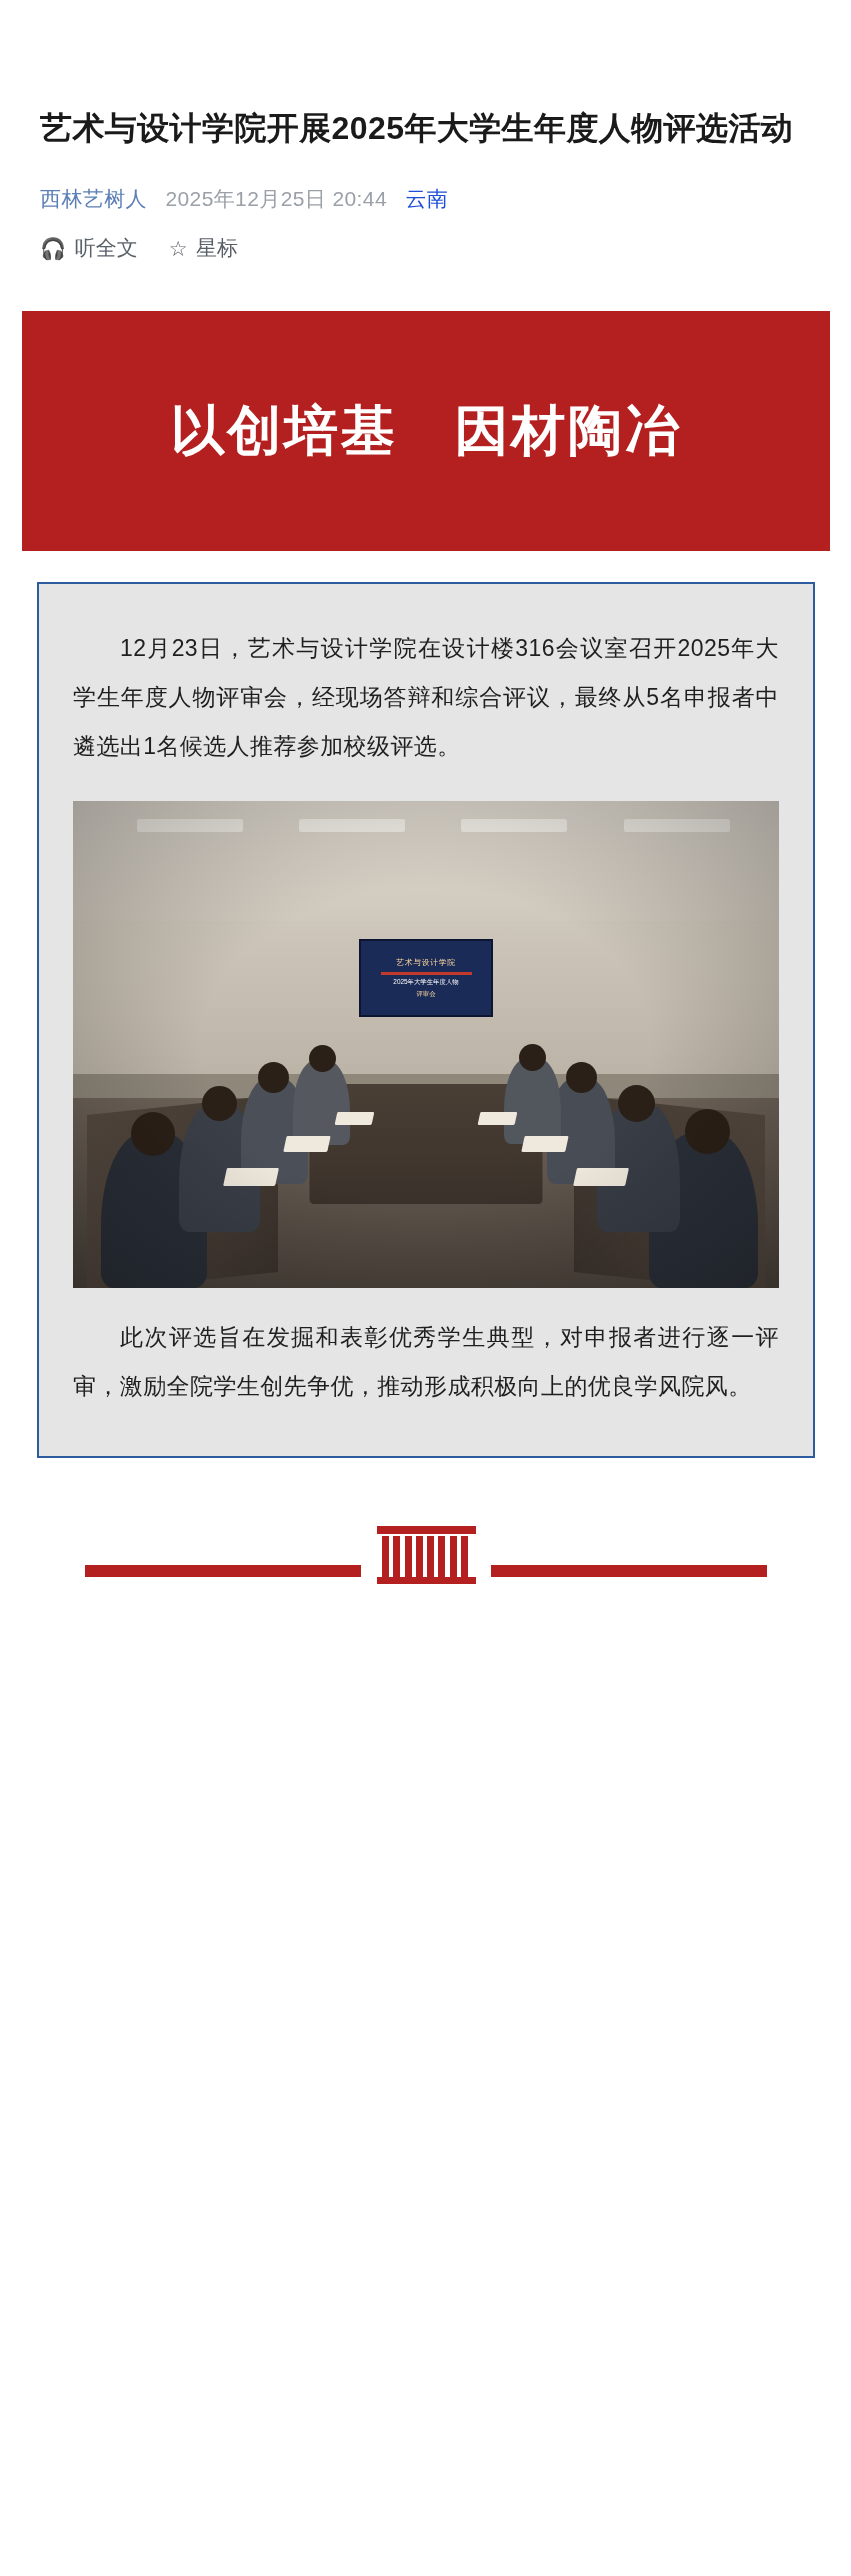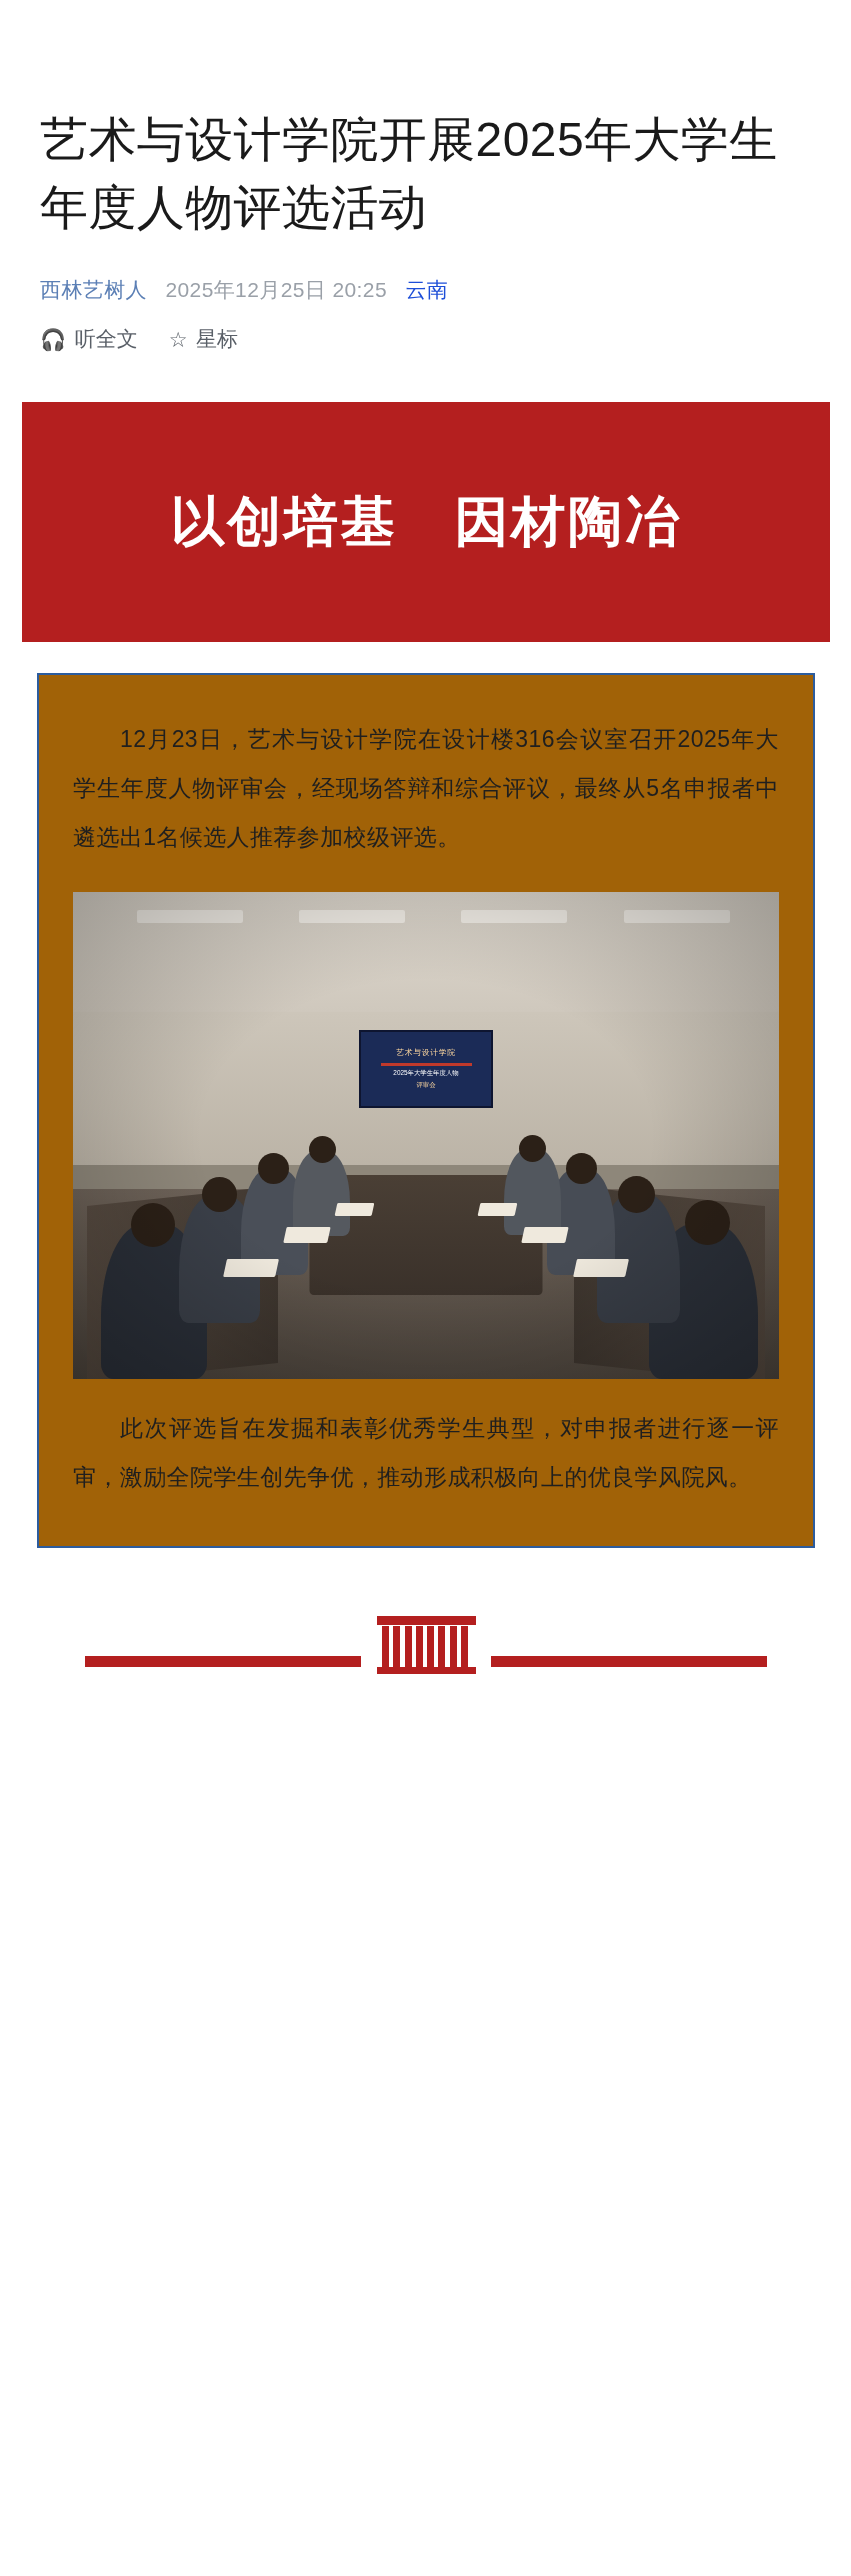--- a/index.html
+++ b/index.html
@@ -21,23 +21,23 @@
     background: #ffffff;
     padding: 0;
     position: relative;
   }
 
   
   .article-header {
     padding: 106px 40px 0 40px;
   }
   .article-title {
-    font-size: 48px;
+    font-size: 32px;
     line-height: 1.42;
-    font-weight: 400;
+    font-weight: 700;
     color: #1a1a1a;
     letter-spacing: 0.4px;
   }
   .meta-row {
     margin-top: 34px;
     display: flex;
     align-items: center;
     font-size: 21px;
     color: #8a8f99;
     letter-spacing: 0.4px;
@@ -95,21 +95,21 @@
     font-family: "DejaVu Sans", "Liberation Sans", sans-serif;
     white-space: pre;
   }
 
   
   .card-wrap {
     padding: 31px 37px 0 37px;
   }
   .card {
     border: 2.1px solid #2c5c9e;
-    background: #a16207;
+    background: #e5e5e5;
     padding: 40px 34px 45px 34px;
   }
   .para {
     font-size: 23px;
     line-height: 2.12;
     color: #1f1f1f;
     text-align: justify;
     text-indent: 47px;
     letter-spacing: 0.4px;
     margin-bottom: 0;
@@ -231,21 +231,21 @@
 </head>
 <body>
 
 <div class="page">
 
   <div class="article-header">
     <h1 class="article-title">艺术与设计学院开展2025年大学生年度人物评选活动</h1>
 
     <div class="meta-row">
       <span class="meta-author">西林艺树人</span>
-      <span class="meta-date">2025年12月25日 20:25</span>
+      <span class="meta-date">2025年12月25日 20:44</span>
       <span class="meta-loc">云南</span>
     </div>
 
     <div class="actions-row">
       <span class="action-item">
         <span class="glyph">🎧</span>
         <span>听全文</span>
       </span>
       <span class="action-item">
         <span class="glyph">☆</span>

